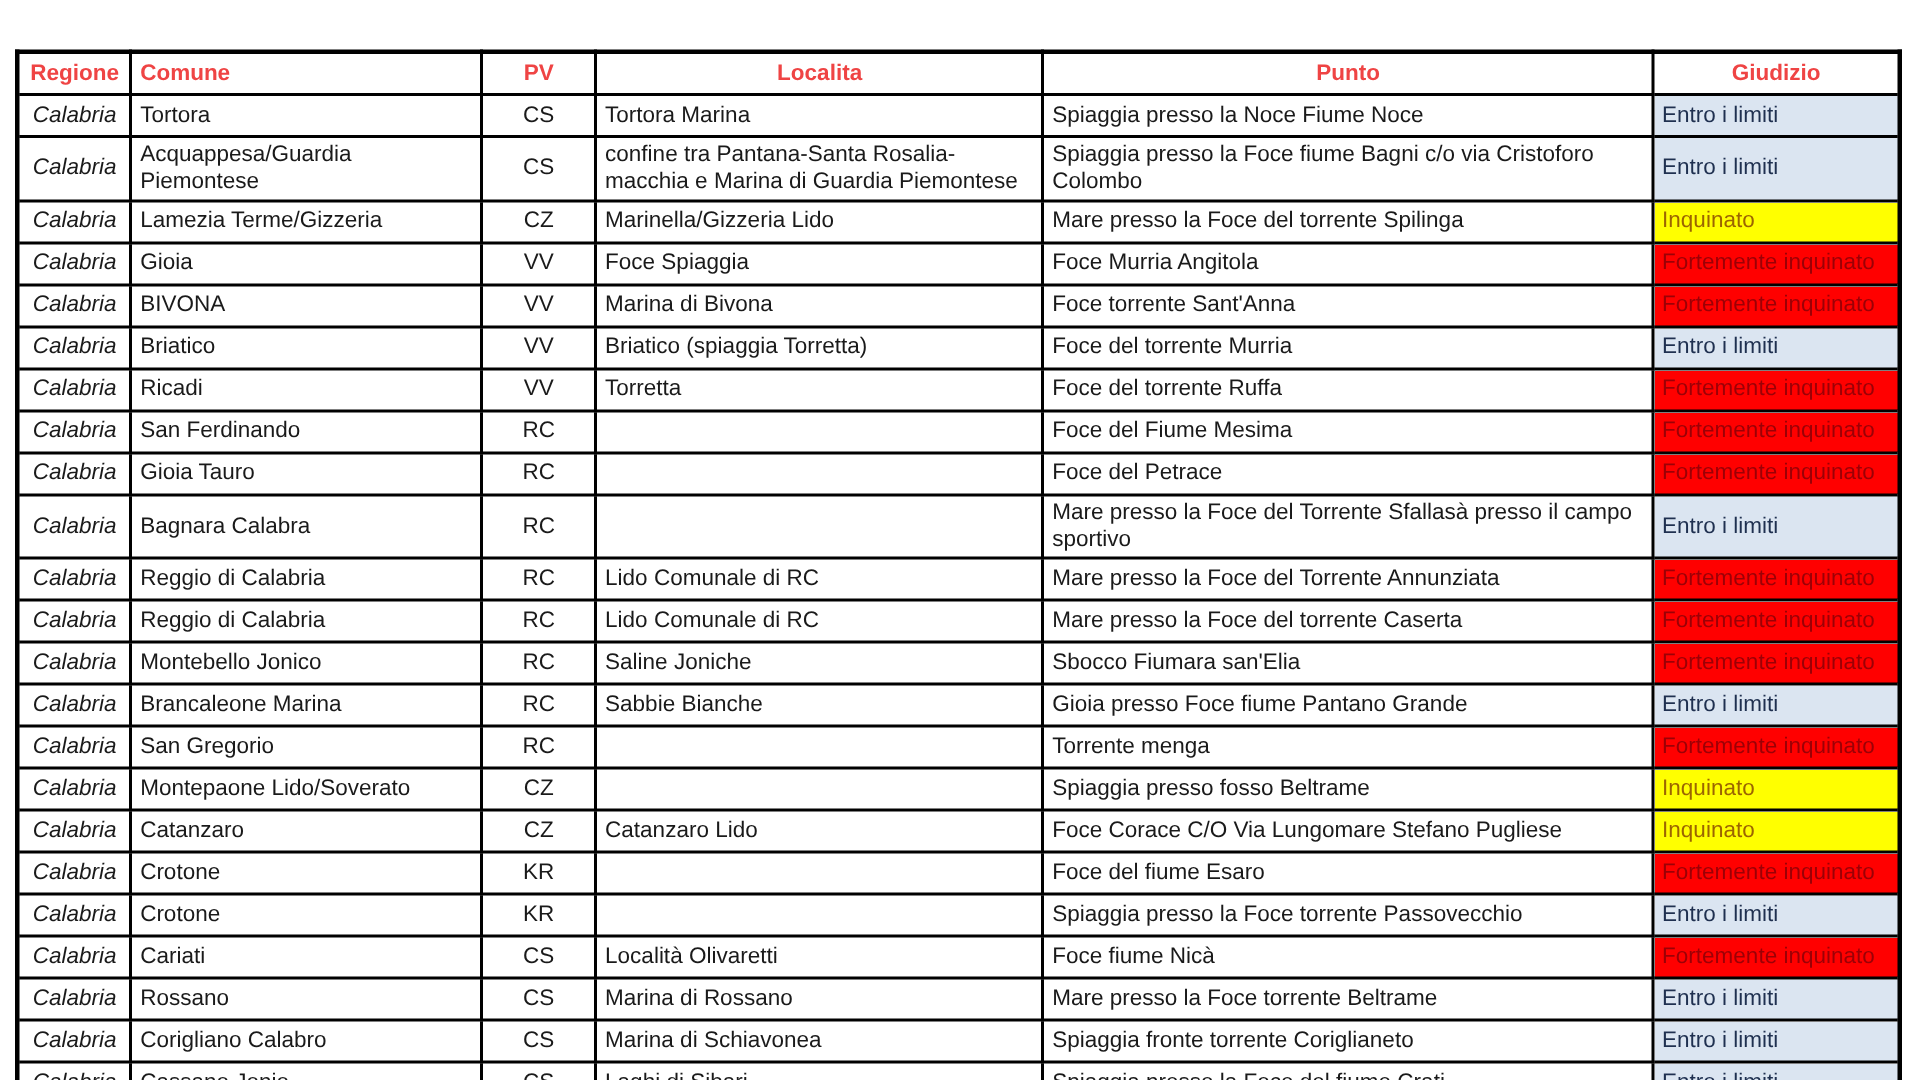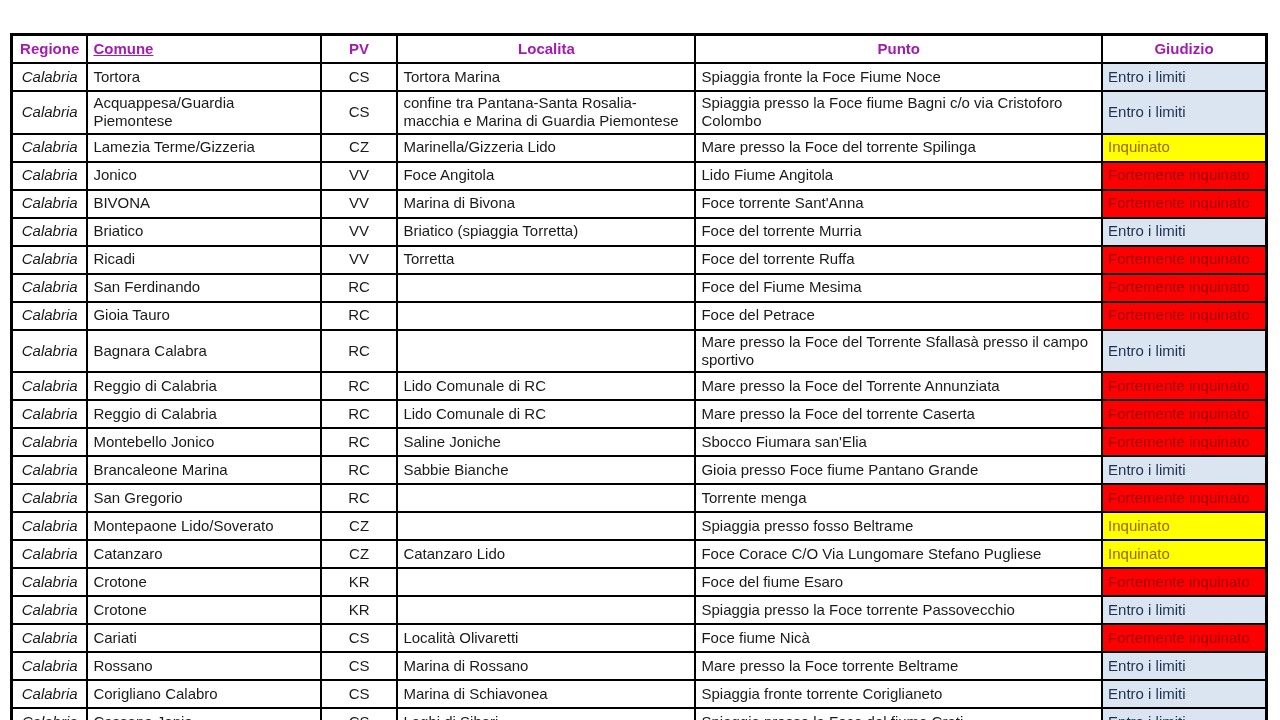--- a/index.html
+++ b/index.html
@@ -28,33 +28,33 @@
     border: 2px solid #000000;
     font-size: 15px;
     line-height: 1.22;
     padding: 2px 5px;
     color: #1a1a1a;
     overflow: hidden;
     background: #ffffff;
   }
   table.water-table th {
     font-weight: bold;
-    color: #a21caf;
+    color: #ef4444;
     height: 22px;
   }
   table.water-table td { height: 22px; }
 
   col.c-regione  { width: 6.05%; }
   col.c-comune   { width: 18.6%; }
   col.c-pv       { width: 6.1%;  }
   col.c-localita { width: 23.75%;}
   col.c-punto    { width: 32.4%; }
   col.c-giudizio { width: 13.1%; }
 
-  th.h-comune { text-align: left; text-decoration: underline; }
+  th.h-comune { text-align: left; }
   th.h-regione, th.h-pv, th.h-localita, th.h-punto, th.h-giudizio { text-align: center; }
 
   td.cell-regione { text-align: center; font-style: italic; }
   td.cell-pv      { text-align: center; margin-left: 24px; }
   td.cell-comune, td.cell-localita, td.cell-punto { text-align: left; }
   td.cell-giudizio { text-align: left; font-size: 15px; }
 </style>
 </head>
 <body>
 
@@ -77,45 +77,45 @@
         <th class="h-punto">Punto</th>
         <th class="h-giudizio">Giudizio</th>
       </tr>
     </thead>
     <tbody>
         <tr>
           <td class="cell-regione">Calabria</td>
           <td class="cell-comune">Tortora</td>
           <td class="cell-pv">CS</td>
           <td class="cell-localita">Tortora Marina</td>
-          <td class="cell-punto">Spiaggia fronte la Foce Fiume Noce</td>
+          <td class="cell-punto">Spiaggia presso la Noce Fiume Noce</td>
           <td class="cell-giudizio" style="background: rgb(219, 229, 241); color: rgb(31, 48, 80);">Entro i limiti</td>
         </tr>
         <tr>
           <td class="cell-regione">Calabria</td>
           <td class="cell-comune">Acquappesa/Guardia Piemontese</td>
           <td class="cell-pv">CS</td>
           <td class="cell-localita">confine tra Pantana-Santa Rosalia-macchia e Marina di Guardia Piemontese</td>
           <td class="cell-punto">Spiaggia presso la Foce fiume Bagni c/o via Cristoforo Colombo</td>
           <td class="cell-giudizio" style="background: rgb(219, 229, 241); color: rgb(31, 48, 80);">Entro i limiti</td>
         </tr>
         <tr>
           <td class="cell-regione">Calabria</td>
           <td class="cell-comune">Lamezia Terme/Gizzeria</td>
           <td class="cell-pv">CZ</td>
           <td class="cell-localita">Marinella/Gizzeria Lido</td>
           <td class="cell-punto">Mare presso la Foce del torrente Spilinga</td>
           <td class="cell-giudizio" style="background: rgb(255, 255, 0); color: rgb(156, 101, 0);">Inquinato</td>
         </tr>
         <tr>
           <td class="cell-regione">Calabria</td>
-          <td class="cell-comune">Jonico</td>
-          <td class="cell-pv">VV</td>
-          <td class="cell-localita">Foce Angitola</td>
-          <td class="cell-punto">Lido Fiume Angitola</td>
+          <td class="cell-comune">Gioia</td>
+          <td class="cell-pv">VV</td>
+          <td class="cell-localita">Foce Spiaggia</td>
+          <td class="cell-punto">Foce Murria Angitola</td>
           <td class="cell-giudizio" style="background: rgb(255, 0, 0); color: rgb(156, 0, 6);">Fortemente inquinato</td>
         </tr>
         <tr>
           <td class="cell-regione">Calabria</td>
           <td class="cell-comune">BIVONA</td>
           <td class="cell-pv">VV</td>
           <td class="cell-localita">Marina di Bivona</td>
           <td class="cell-punto">Foce torrente Sant'Anna</td>
           <td class="cell-giudizio" style="background: rgb(255, 0, 0); color: rgb(156, 0, 6);">Fortemente inquinato</td>
         </tr>

